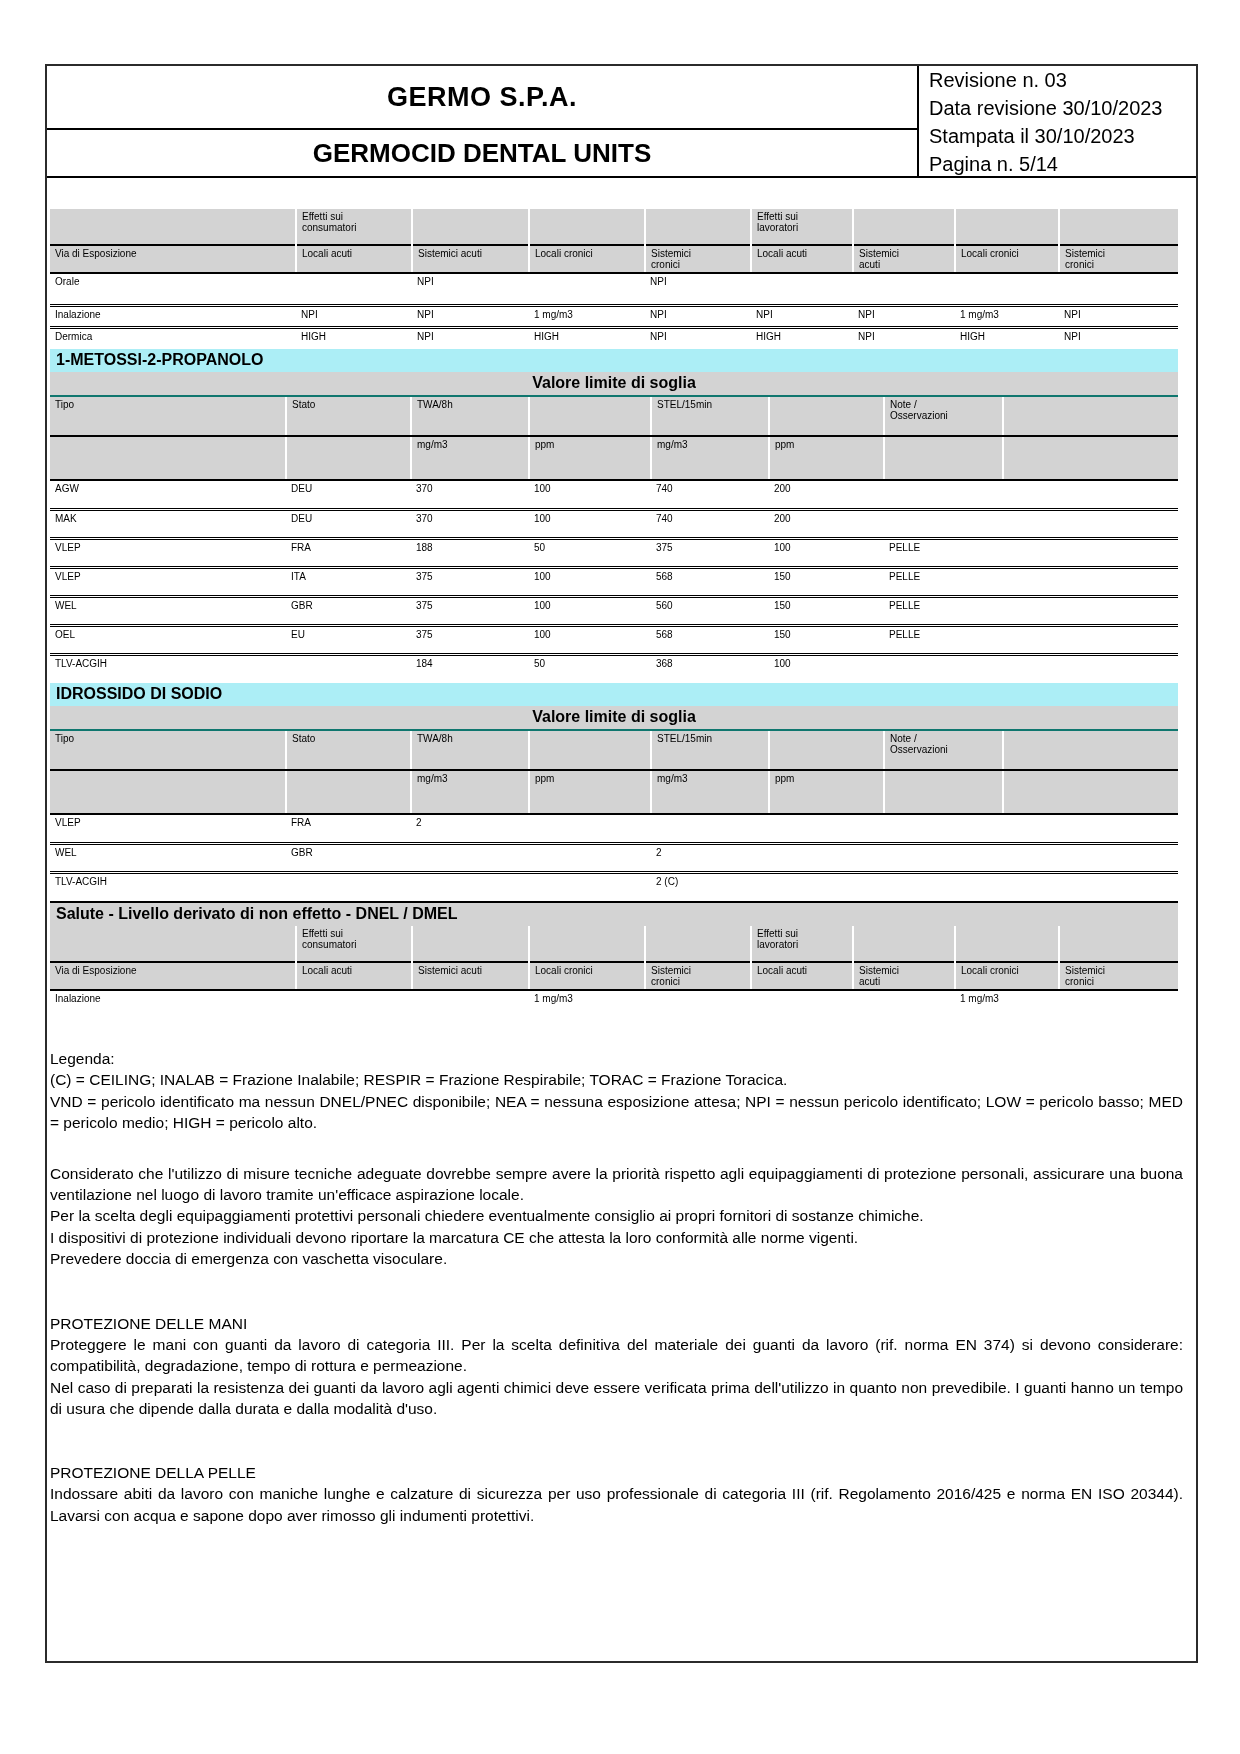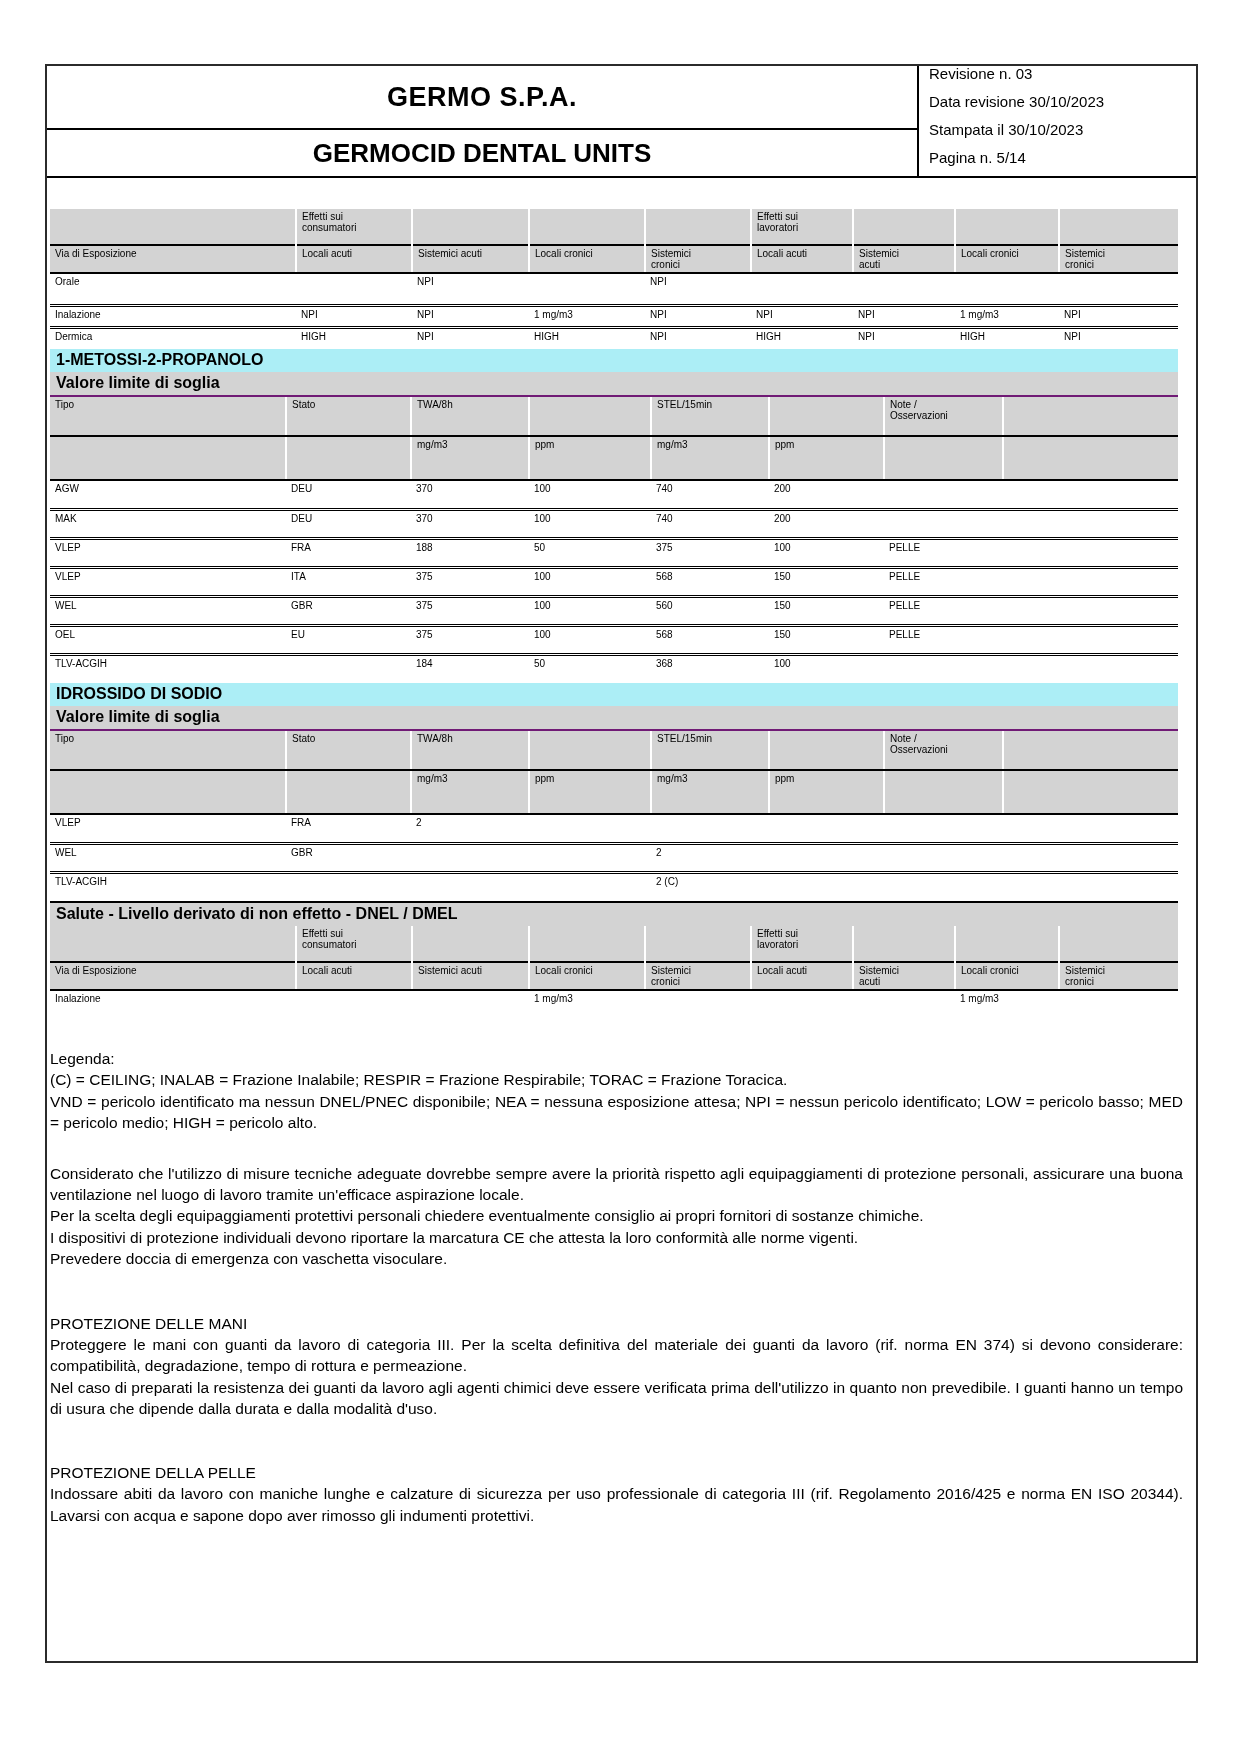--- a/index.html
+++ b/index.html
@@ -6,42 +6,42 @@
   html,body { background:#fff; }
   body { font-family:"Liberation Sans","DejaVu Sans",sans-serif; color:#000; }
   .sheet { position:relative; width:1240px; height:1754px; background:#fff; overflow:hidden; }
   .frame { position:absolute; left:45px; top:64px; width:1153px; height:1599px; border:2px solid #2b2b2b; background:#fff; }
 
   
   .hdr { display:flex; height:112px; border-bottom:2px solid #000; }
   .hdr-left { width:870px; display:flex; flex-direction:column; }
   .hdr-company { height:64px; border-bottom:2px solid #000; display:flex; align-items:center; justify-content:center; font-size:27px; font-weight:bold; letter-spacing:.5px; }
   .hdr-product { flex:1; display:flex; align-items:center; justify-content:center; font-size:26px; font-weight:bold; }
-  .hdr-right { flex:1; border-left:2px solid #000; padding:0 4px 0 10px; font-size:15px; }
+  .hdr-right { flex:1; border-left:2px solid #000; padding:7px 4px 0 10px; font-size:20px; }
   .hdr-right div { line-height:15px; margin-bottom:13px; }
 
   .content { padding-left:3px; }
 
   
   table.t { border-collapse:collapse; table-layout:fixed; width:1128px; font-size:10px; }
   .t td { padding:2px 4px 2px 5px; vertical-align:top; overflow:hidden; }
   .t thead td { background:var(--gray,#d3d3d3); white-space:pre-line; }
   .t thead td + td { border-left:2px solid #fff; }
   .t tr.cols td { border-top:2px solid #000; border-bottom:2px solid #000; }
   .t tbody td { border-top:3px double #000; }
   .t tbody tr:first-child td { border-top:none; }
 
   .exp { margin-top:31px; }
   .exp thead tr.group td { height:36px; }
   .exp tbody tr:first-child td { height:32px; }
   .exp tbody td { height:22px; }
 
   .bar { width:1128px; font-weight:bold; font-size:16px; padding:2px 6px 3px 6px; }
   .cyanbar { background:var(--cyan,#aceef6); }
-  .graybar { background:var(--gray,#d3d3d3); border-bottom:2px solid #701a75; }
+  .graybar { background:var(--gray,#d3d3d3); border-bottom:2px solid #0f766e;text-align:center; }
   .salbar  { background:var(--gray,#d3d3d3); border-top:2px solid #000; }
 
   .sub thead tr.cols td { border-top:none; height:39px; }
   .sub tr.units td { height:44px; border-bottom:2px solid #000; }
   .sub tbody td { height:29px; }
 
   .sal thead tr.group td { height:36px; }
   .sal tbody td { height:26px; }
 
   

